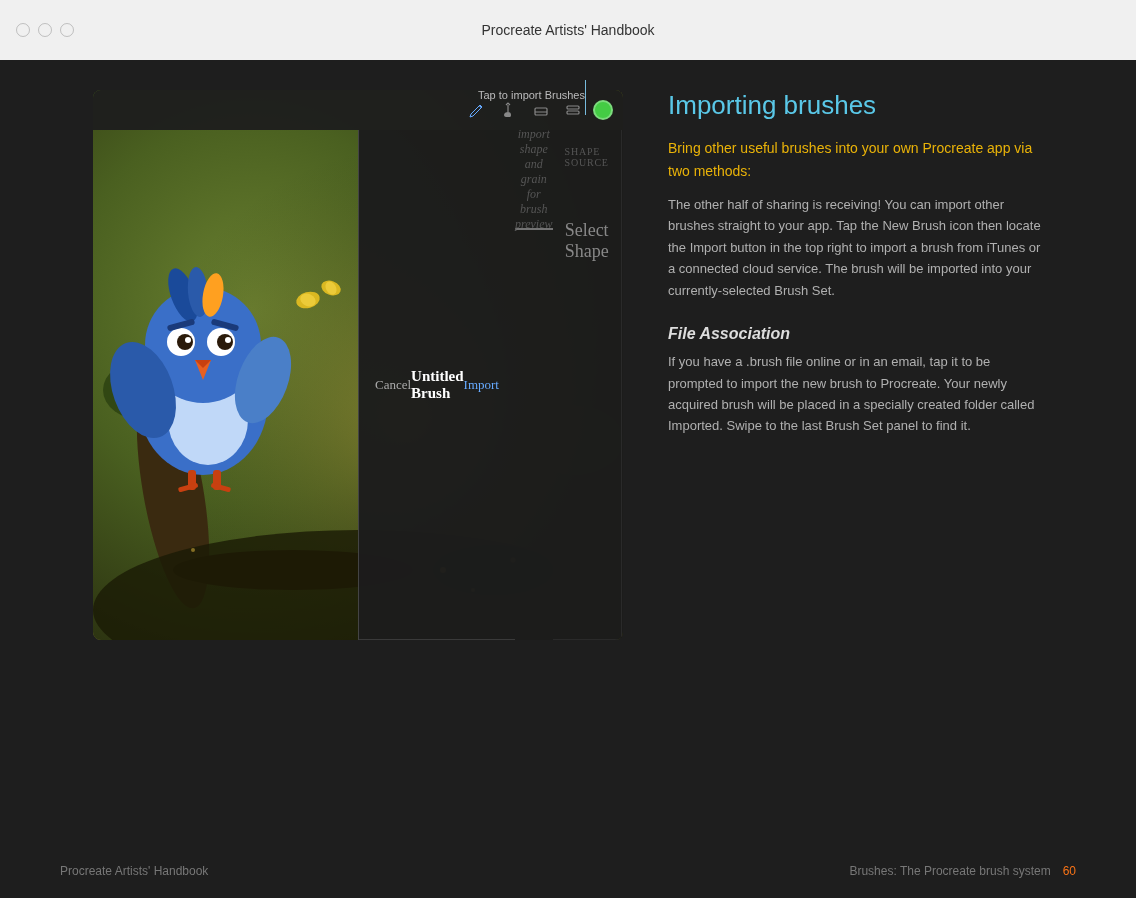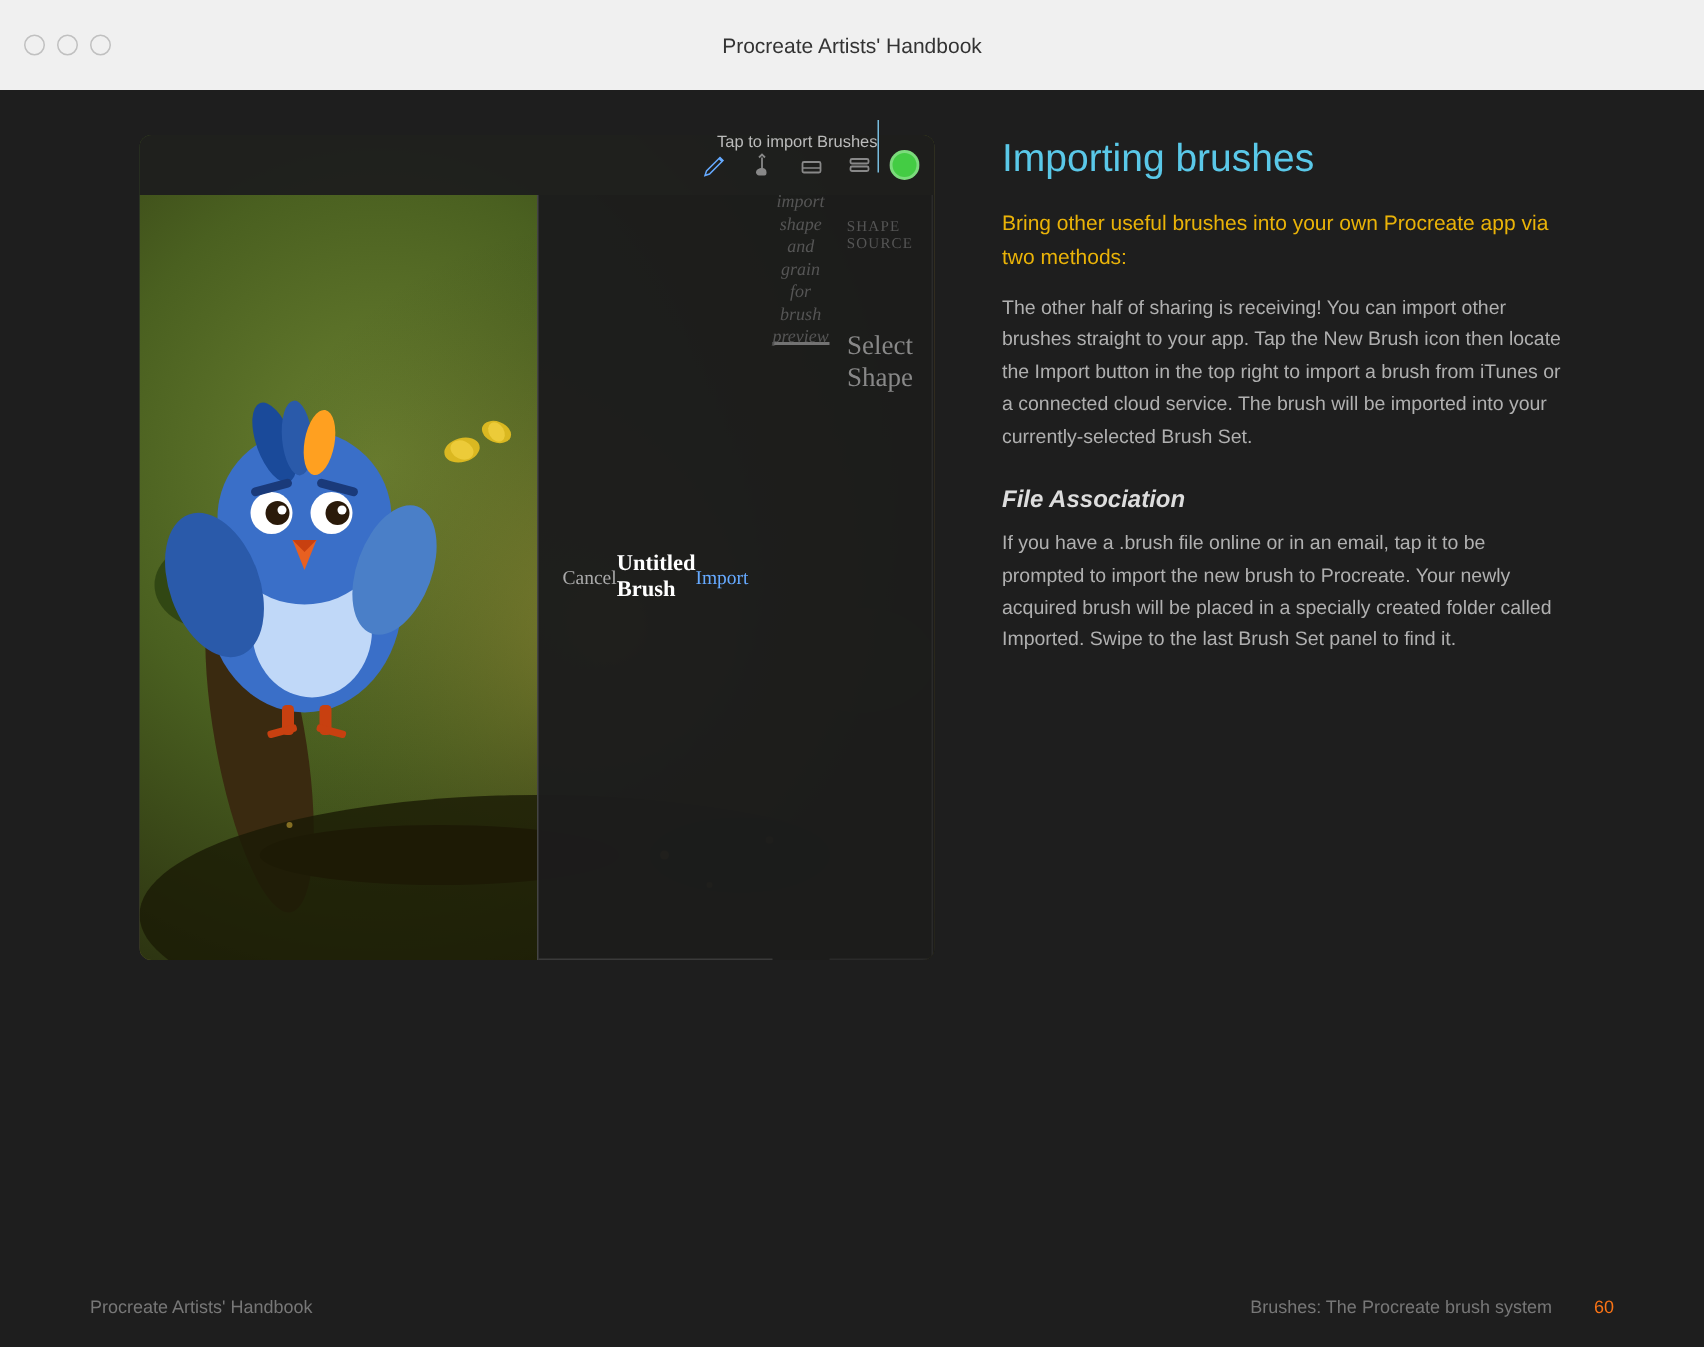--- a/index.html
+++ b/index.html
@@ -263,21 +263,21 @@
     }
 
     .footer-left {
       color: #777;
       font-size: 12px;
     }
 
     .footer-right {
       display: flex;
       align-items: flex-end;
-      gap: 28px;
+      gap: 12px;
     }
 
     .footer-chapter {
       color: #777;
       font-size: 12px;
     }
 
     .footer-page {
       color: #f97316;
       font-size: 12px;

